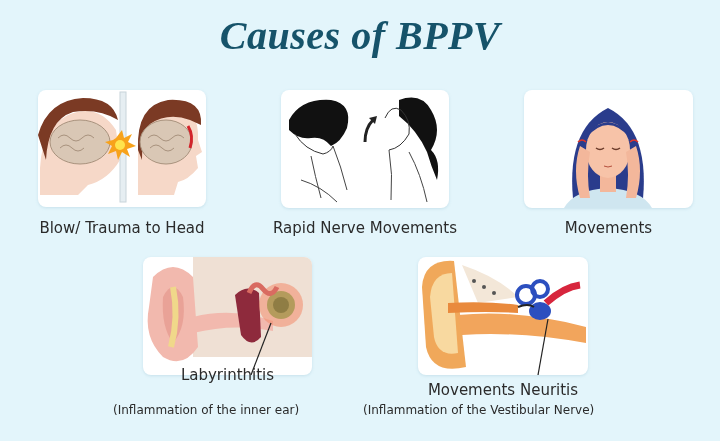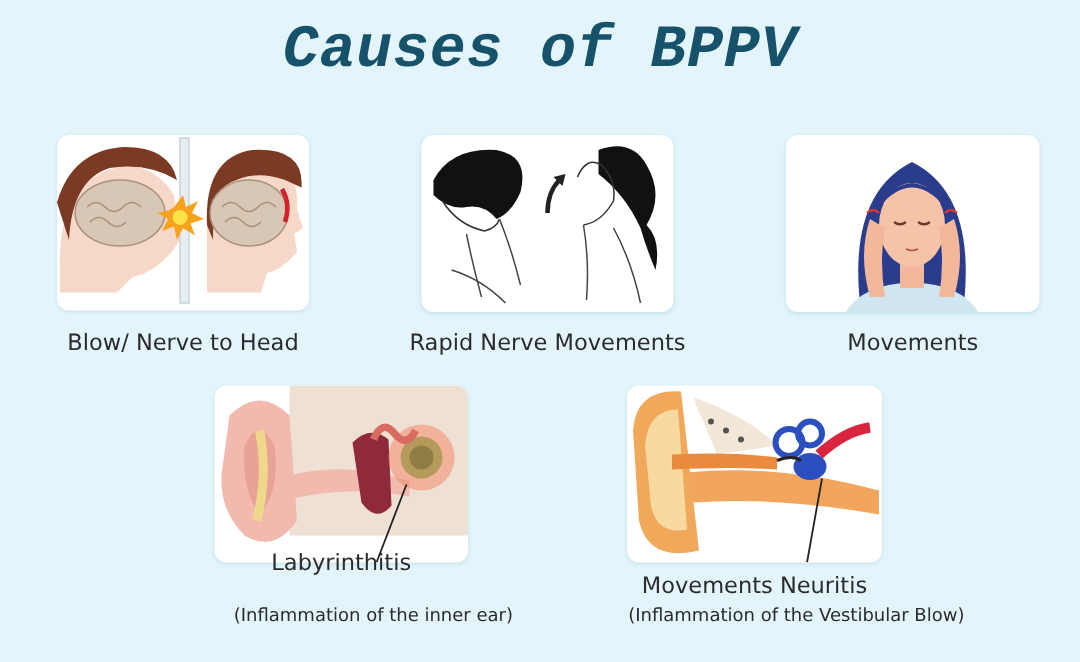--- a/index.html
+++ b/index.html
@@ -5,35 +5,35 @@
   html, body { margin: 0; padding: 0; }
   body {
     width: 720px; height: 441px; overflow: hidden;
     background: #e3f5fb;
     position: relative;
     font-family: "DejaVu Sans", sans-serif;
   }
   .title {
     position: absolute; left: 0; top: 12px; width: 720px;
     text-align: center;
-    font-family: Liberation Mono, monospace;
+    font-family: Liberation Serif, serif;
     font-style: italic; font-weight: bold;
     font-size: 40px; color: #16536a; letter-spacing: 0.5px;
   }
   .card {
     position: absolute; background: #ffffff; border-radius: 8px;
     box-shadow: 0 1px 3px rgba(120,170,190,0.25);
     overflow: hidden;
   }
   .label {
     position: absolute; text-align: center; color: #2b2b2b;
     font-size: 15px; white-space: nowrap;
   }
   .sublabel {
-    position: absolute; text-align: right; color: #2b2b2b;
+    position: absolute; text-align: left; color: #2b2b2b;
     font-size: 12px; white-space: nowrap;
   }
   svg { display: block; }
 </style>
 </head>
 <body>
 
 <div class="title">Causes of BPPV</div>
 
 <div class="card" style="left:38px;top:90px;width:168px;height:117px;">
@@ -49,21 +49,21 @@
     <polygon points="78,48 84,40 86,48 94,44 90,52 98,56 89,59 92,67 84,62 80,70 78,61 70,64 74,56 67,52 75,50" fill="#f7a21b"></polygon>
     <circle cx="82" cy="55" r="5" fill="#ffe34d"></circle>
 
     <path d="M100,105 L100,60 Q100,20 130,16 Q162,14 160,50 L164,62 L158,66 L160,78 Q150,90 140,92 L136,105 Z" fill="#f6d8c8"></path>
     <path d="M100,60 Q98,15 130,10 Q165,8 163,35 L152,30 Q130,22 112,34 Q104,44 104,70 Z" fill="#7b3a24"></path>
     <ellipse cx="128" cy="52" rx="26" ry="22" fill="#d9c7b5" stroke="#a8927d" stroke-width="1"></ellipse>
     <path d="M110,48 q6,-6 12,0 q6,6 12,0 q6,-6 12,0 M112,58 q6,-6 12,0 q6,6 12,0" stroke="#a8927d" fill="none"></path>
     <path d="M150,36 Q156,46 152,58" stroke="#d2232a" stroke-width="3" fill="none"></path>
   </svg>
 </div>
-<div class="label" style="left:0px;top:219px;width:244px;">Blow/ Nerve to Head</div>
+<div class="label" style="left:0px;top:219px;width:244px;">Blow/ Trauma to Head</div>
 
 <div class="card" style="left:281px;top:90px;width:168px;height:118px;">
   <svg width="168" height="118" viewBox="0 0 168 118">
 
     <path d="M8,30 Q20,8 50,10 Q72,14 66,38 Q60,52 50,56 Q42,46 30,48 Q18,50 8,40 Z" fill="#111"></path>
     <path d="M14,44 Q24,60 42,64 Q50,62 52,56" stroke="#333" fill="none"></path>
     <path d="M52,56 Q60,76 66,100 M30,66 Q34,86 40,108 M20,90 Q40,96 56,112" stroke="#444" fill="none"></path>
 
     <path d="M84,52 Q84,38 92,30" stroke="#222" stroke-width="3" fill="none"></path>
     <polygon points="88,28 96,26 94,34" fill="#222"></polygon>
@@ -121,13 +121,13 @@
     <path d="M30,46 Q70,44 100,48 L100,56 Q70,54 30,56 Z" fill="#e98a3d"></path>
     <circle cx="108" cy="38" r="9" fill="none" stroke="#2c4fbf" stroke-width="4"></circle>
     <circle cx="122" cy="32" r="8" fill="none" stroke="#2c4fbf" stroke-width="4"></circle>
     <ellipse cx="122" cy="54" rx="11" ry="9" fill="#2c4fbf"></ellipse>
     <path d="M128,46 Q146,30 162,28" stroke="#d7263d" stroke-width="7" fill="none"></path>
     <path d="M100,50 Q110,46 116,50" stroke="#222" stroke-width="2" fill="none"></path>
     <line x1="130" y1="62" x2="120" y2="118" stroke="#222" stroke-width="1.2"></line>
   </svg>
 </div>
 <div class="label" style="left:403px;top:381px;width:200px;">Movements Neuritis</div>
-<div class="sublabel" style="left:363px;top:403px;width:280px;">(Inflammation of the Vestibular Blow)</div>
+<div class="sublabel" style="left:363px;top:403px;width:280px;">(Inflammation of the Vestibular Nerve)</div>
 
 </body></html>

